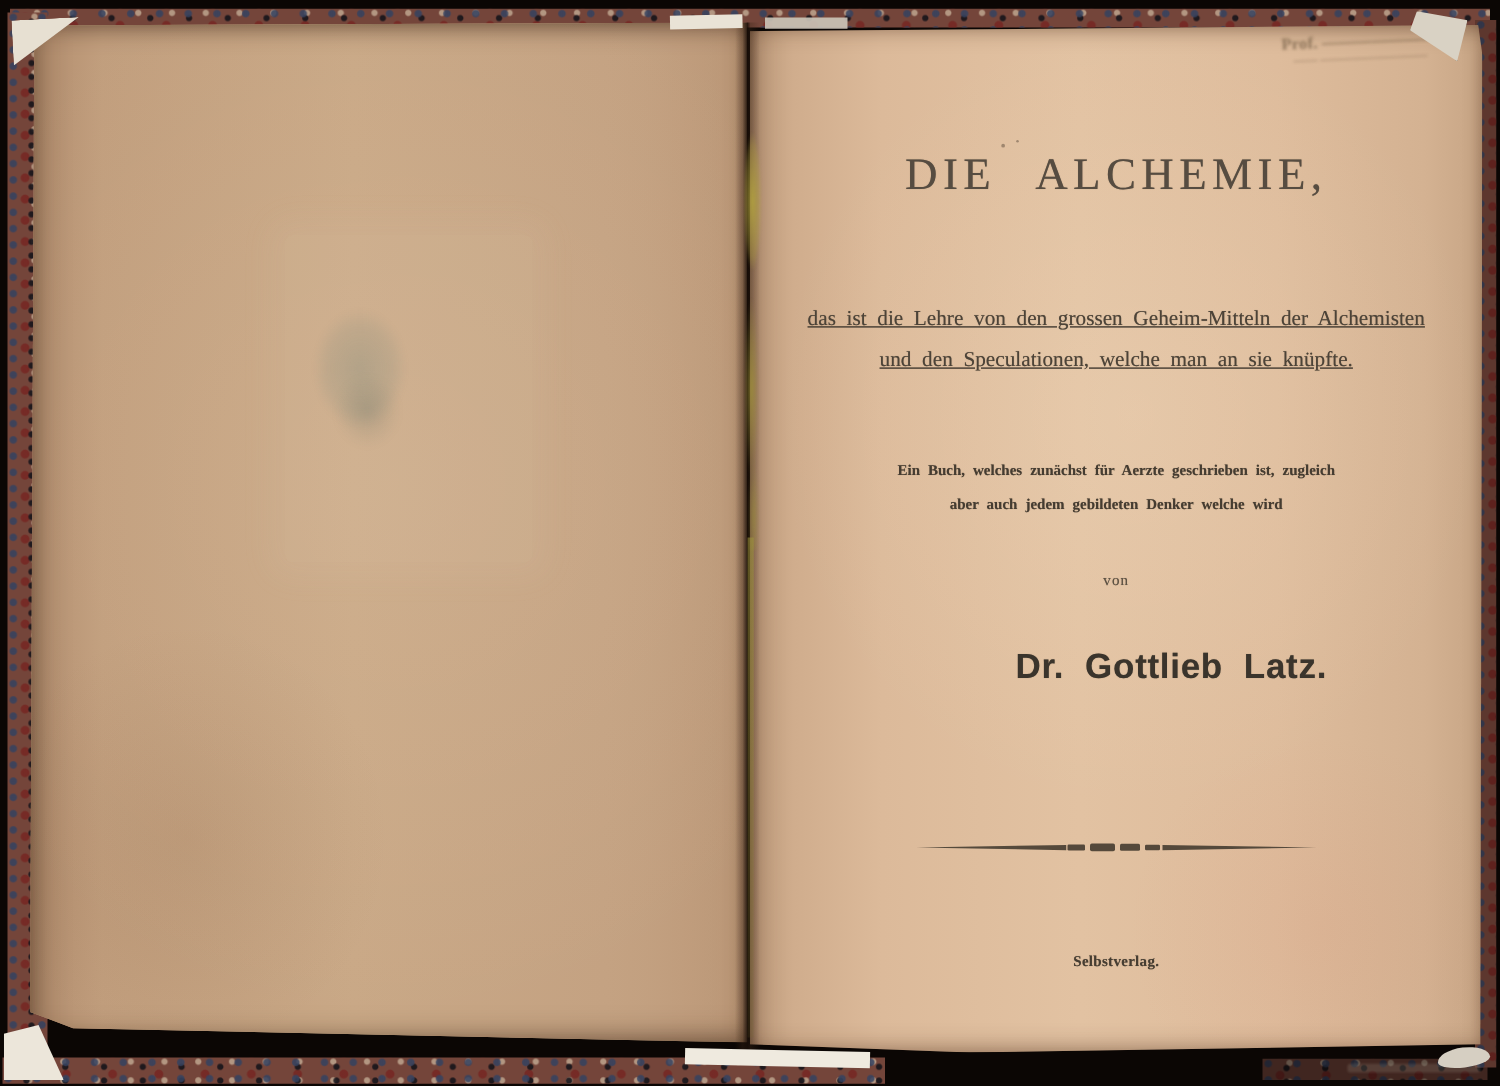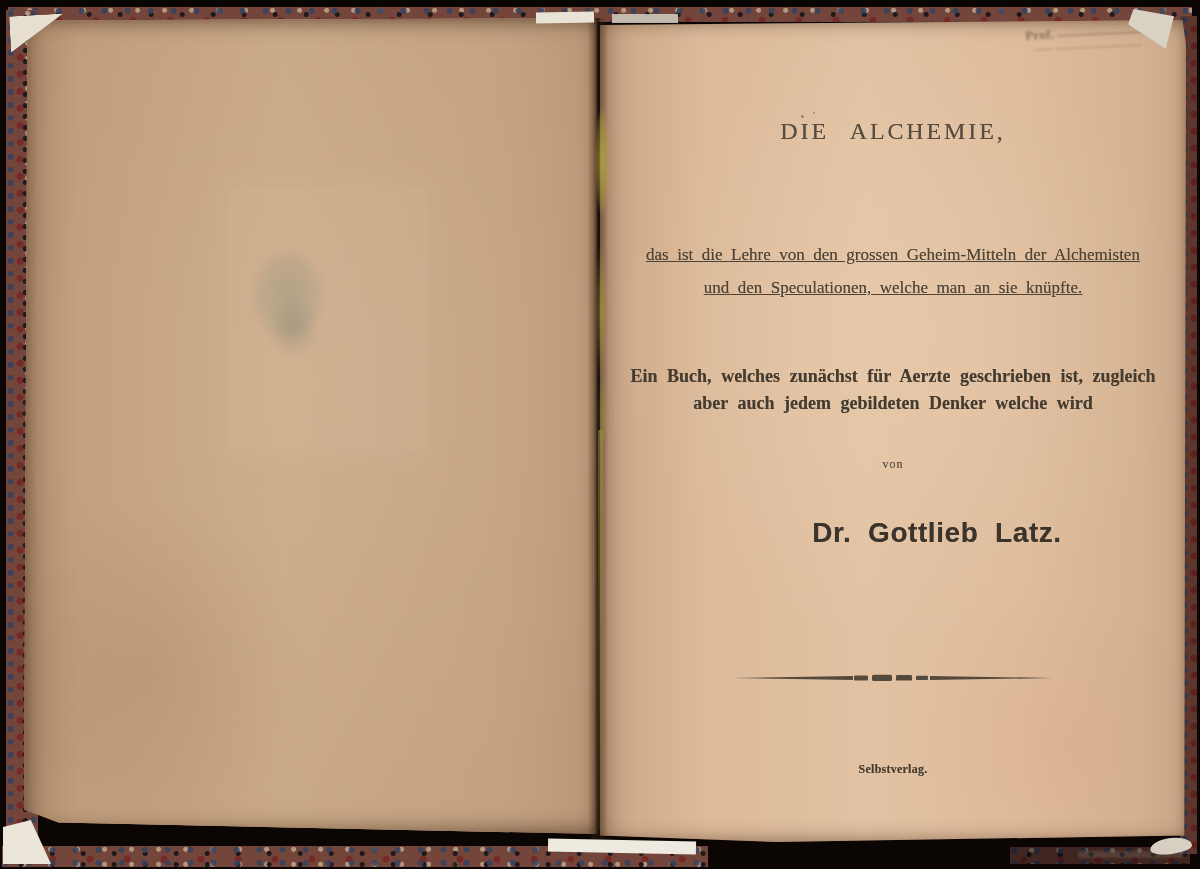--- a/index.html
+++ b/index.html
@@ -75,23 +75,23 @@
   .ghost-plate{left:204px;top:170px;width:198px;height:262px;border-radius:6px;
     background:rgba(236,226,204,.07);box-shadow:0 0 24px 14px rgba(236,226,204,.06);}
   .ghost-oval{left:216px;top:222px;width:96px;height:122px;border-radius:50%;filter:blur(2px);
     background:radial-gradient(50% 50% at 50% 45%, rgba(104,126,116,.28), rgba(104,126,116,.14) 55%, transparent 78%);}
   .ghost-oval-core{left:244px;top:282px;width:52px;height:58px;border-radius:50%;filter:blur(3px);
     background:radial-gradient(closest-side, rgba(78,98,90,.22), transparent);}
 
   
   .tp{left:0;width:100%;text-align:center;white-space:nowrap;color:#4b4238;
       text-shadow:0 0 .6px rgba(70,58,44,.55);}
-  .tp-title{top:98px;font-size:24px;letter-spacing:.12em;word-spacing:.55em;color:#564c41;}
+  .tp-title{top:98px;font-size:36px;letter-spacing:.12em;word-spacing:.55em;color:#564c41;}
   .tp-subtitle{top:218px;font-size:17px;line-height:33px;word-spacing:.25em;color:#4c4338;text-decoration:underline;}
-  .tp-note{top:343px;font-size:18px;line-height:27px;font-weight:700;word-spacing:.28em;color:#453c31;}
+  .tp-note{top:343px;font-size:12px;line-height:27px;font-weight:700;word-spacing:.28em;color:#453c31;}
   .tp-von{top:437px;font-size:12px;letter-spacing:.08em;color:#5c5143;}
   .tp-author{top:497px;font-family:"Liberation Sans",sans-serif;font-weight:700;
              font-size:28px;letter-spacing:.02em;word-spacing:.3em;color:#3a342c;padding-left:44px;}
   .tp-ornament{top:650px;}
   .tp-place{top:712px;font-family:"Liberation Sans",sans-serif;font-weight:700;
             font-size:22px;letter-spacing:.05em;word-spacing:.4em;color:#423a30;}
   .tp-publisher{top:742px;font-size:12px;font-weight:700;letter-spacing:.02em;color:#463d32;}
 
   .speck{position:absolute;border-radius:50%;background:rgba(80,65,50,.45);}
 

